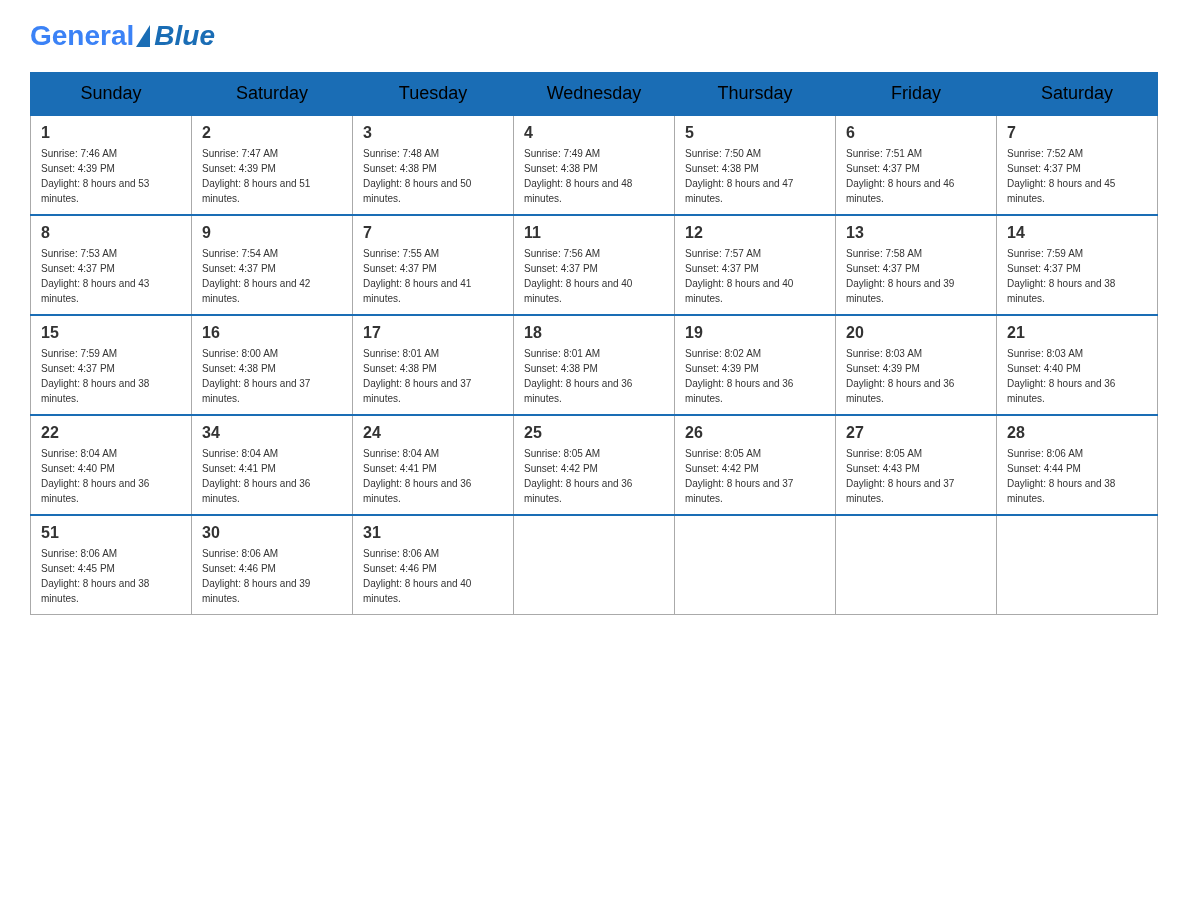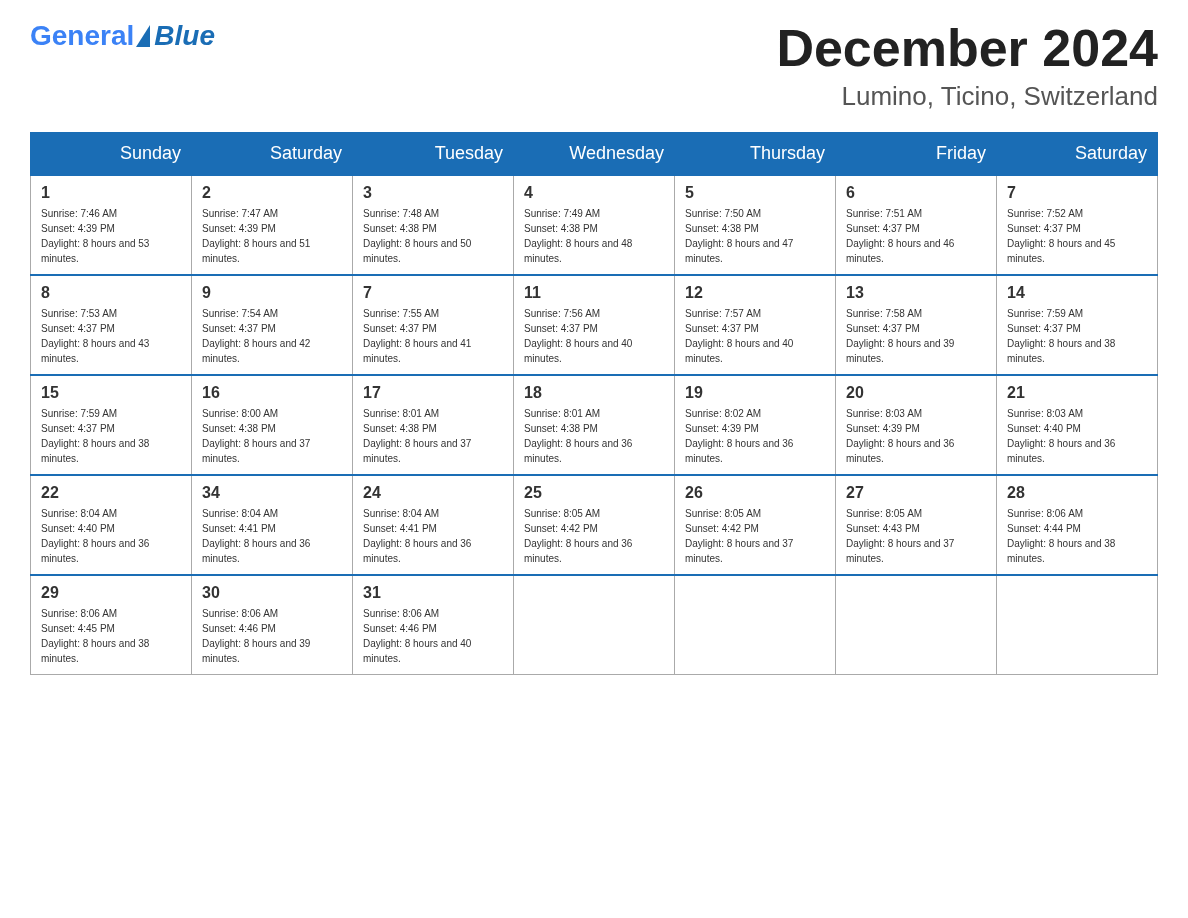--- a/index.html
+++ b/index.html
@@ -59,25 +59,25 @@
       font-size: 26px;
       color: #555;
       margin-top: 4px;
     }
     table {
       width: 100%;
       border-collapse: collapse;
     }
     thead tr th {
       background-color: #1a6db5;
-      color: #ffffff;
+      color: #000000;
       font-size: 18px;
       font-weight: normal;
       padding: 10px 10px;
-      text-align: right;
+      text-align: center;
       border: 1px solid #1a6db5;
     }
     tbody tr td {
       vertical-align: top;
       padding: 8px 10px;
       border: 1px solid #aaa;
       border-top: 2px solid #1a6db5;
       font-size: 13.5px;
       color: #333;
       width: calc(100% / 7);
@@ -105,24 +105,20 @@
 </head>
 <body>
 
 <div class="header">
   <div class="logo">
     <div class="logo-text">
       <span class="logo-general">General</span>
       <span class="logo-triangle"></span>
       <span class="logo-blue">Blue</span>
     </div>
-  </div>
-  <div class="title-block">
-    <div class="month-title">December 2024</div>
-    <div class="location">Lumino, Ticino, Switzerland</div>
   </div>
 </div>
 
 <table>
   <thead>
     <tr>
       <th>Sunday</th>
       <th>Saturday</th>
       <th>Tuesday</th>
       <th>Wednesday</th>
@@ -359,21 +355,21 @@
         <span class="day-num">28</span>
         <div class="day-info">
           Sunrise: 8:06 AM<br>
           Sunset: 4:44 PM<br>
           Daylight: 8 hours and 38 minutes.
         </div>
       </td>
       </tr>
       <tr class="last-row">
         <td>
-        <span class="day-num">29</span>
+        <span class="day-num">51</span>
         <div class="day-info">
           Sunrise: 8:06 AM<br>
           Sunset: 4:45 PM<br>
           Daylight: 8 hours and 38 minutes.
         </div>
       </td>
         <td>
         <span class="day-num">30</span>
         <div class="day-info">
           Sunrise: 8:06 AM<br>

